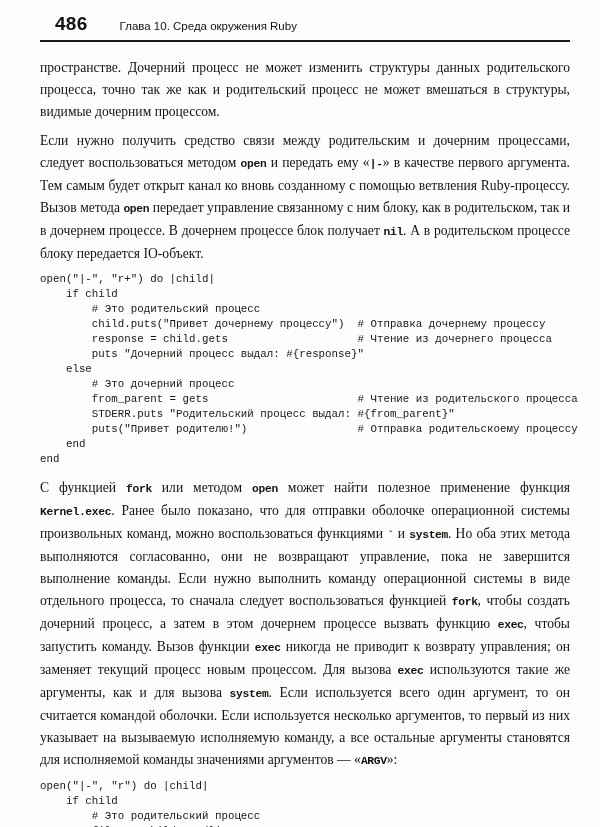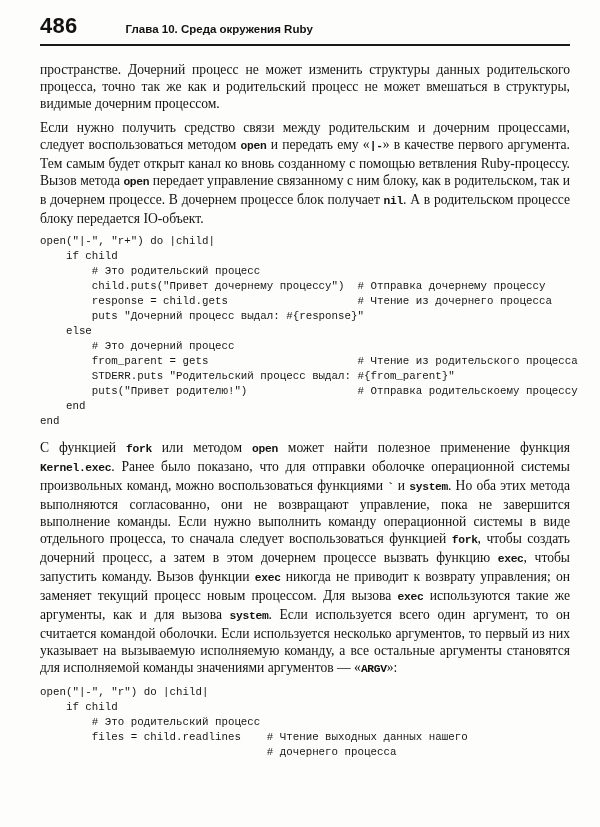--- a/index.html
+++ b/index.html
@@ -14,38 +14,39 @@
     width: 600px;
     height: 827px;
     padding: 13px 30px 0 40px;
   }
   .header-row {
     display: flex;
     align-items: baseline;
     font-family: "Liberation Sans", sans-serif;
   }
   .page-number {
-    font-size: 22px;
+    font-size: 19px;
     font-weight: 700;
     letter-spacing: 0.3px;
+    margin-left: 15px;
   }
   .chapter-title {
     font-size: 11.5px;
-    font-weight: 700;
-    margin-left: 48px;
+    font-weight: 400;
+    margin-left: 32px;
   }
   .header-rule {
     border: none;
     border-top: 2.4px solid #1c1a18;
     margin-top: 5px;
     margin-bottom: 15px;
   }
   .para {
     font-size: 13.6px;
-    line-height: 17px;
+    line-height: 22px;
     text-align: justify;
     margin-bottom: 7px;
     hyphens: auto;
     -webkit-hyphens: auto;
   }
   .para .mono {
     font-family: "Liberation Mono", monospace;
     font-size: 11.3px;
     letter-spacing: -0.3px;
     font-weight: bold;

